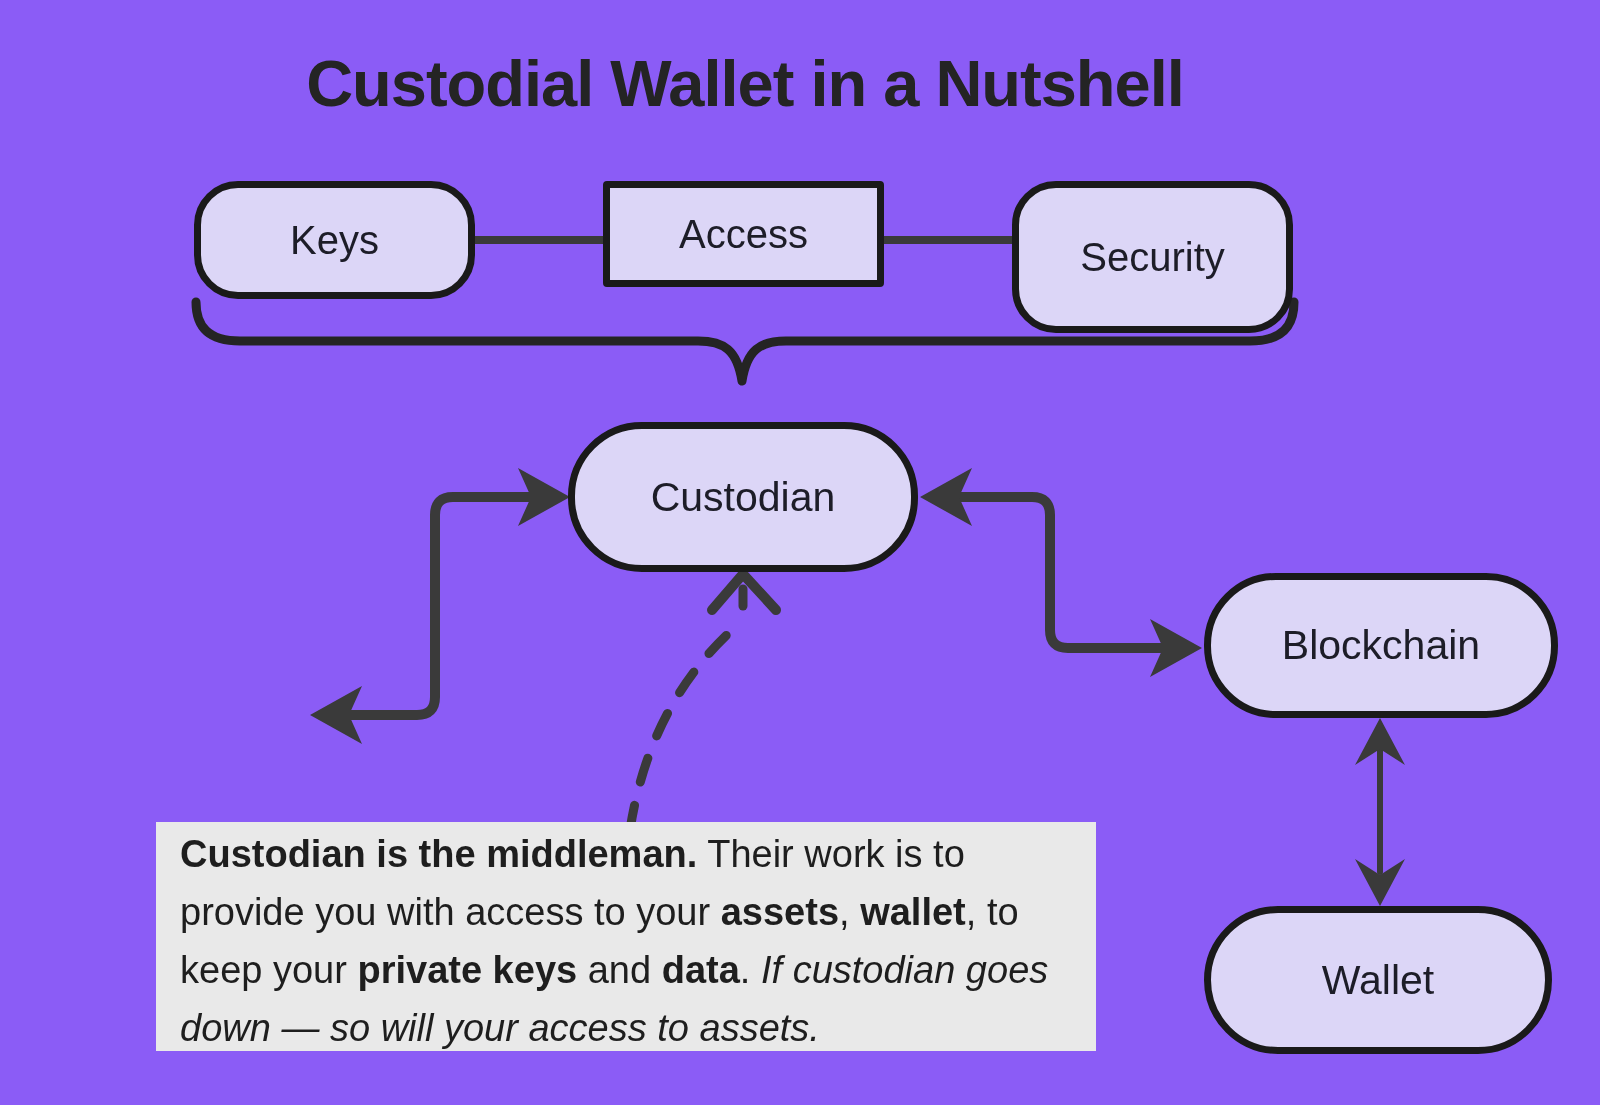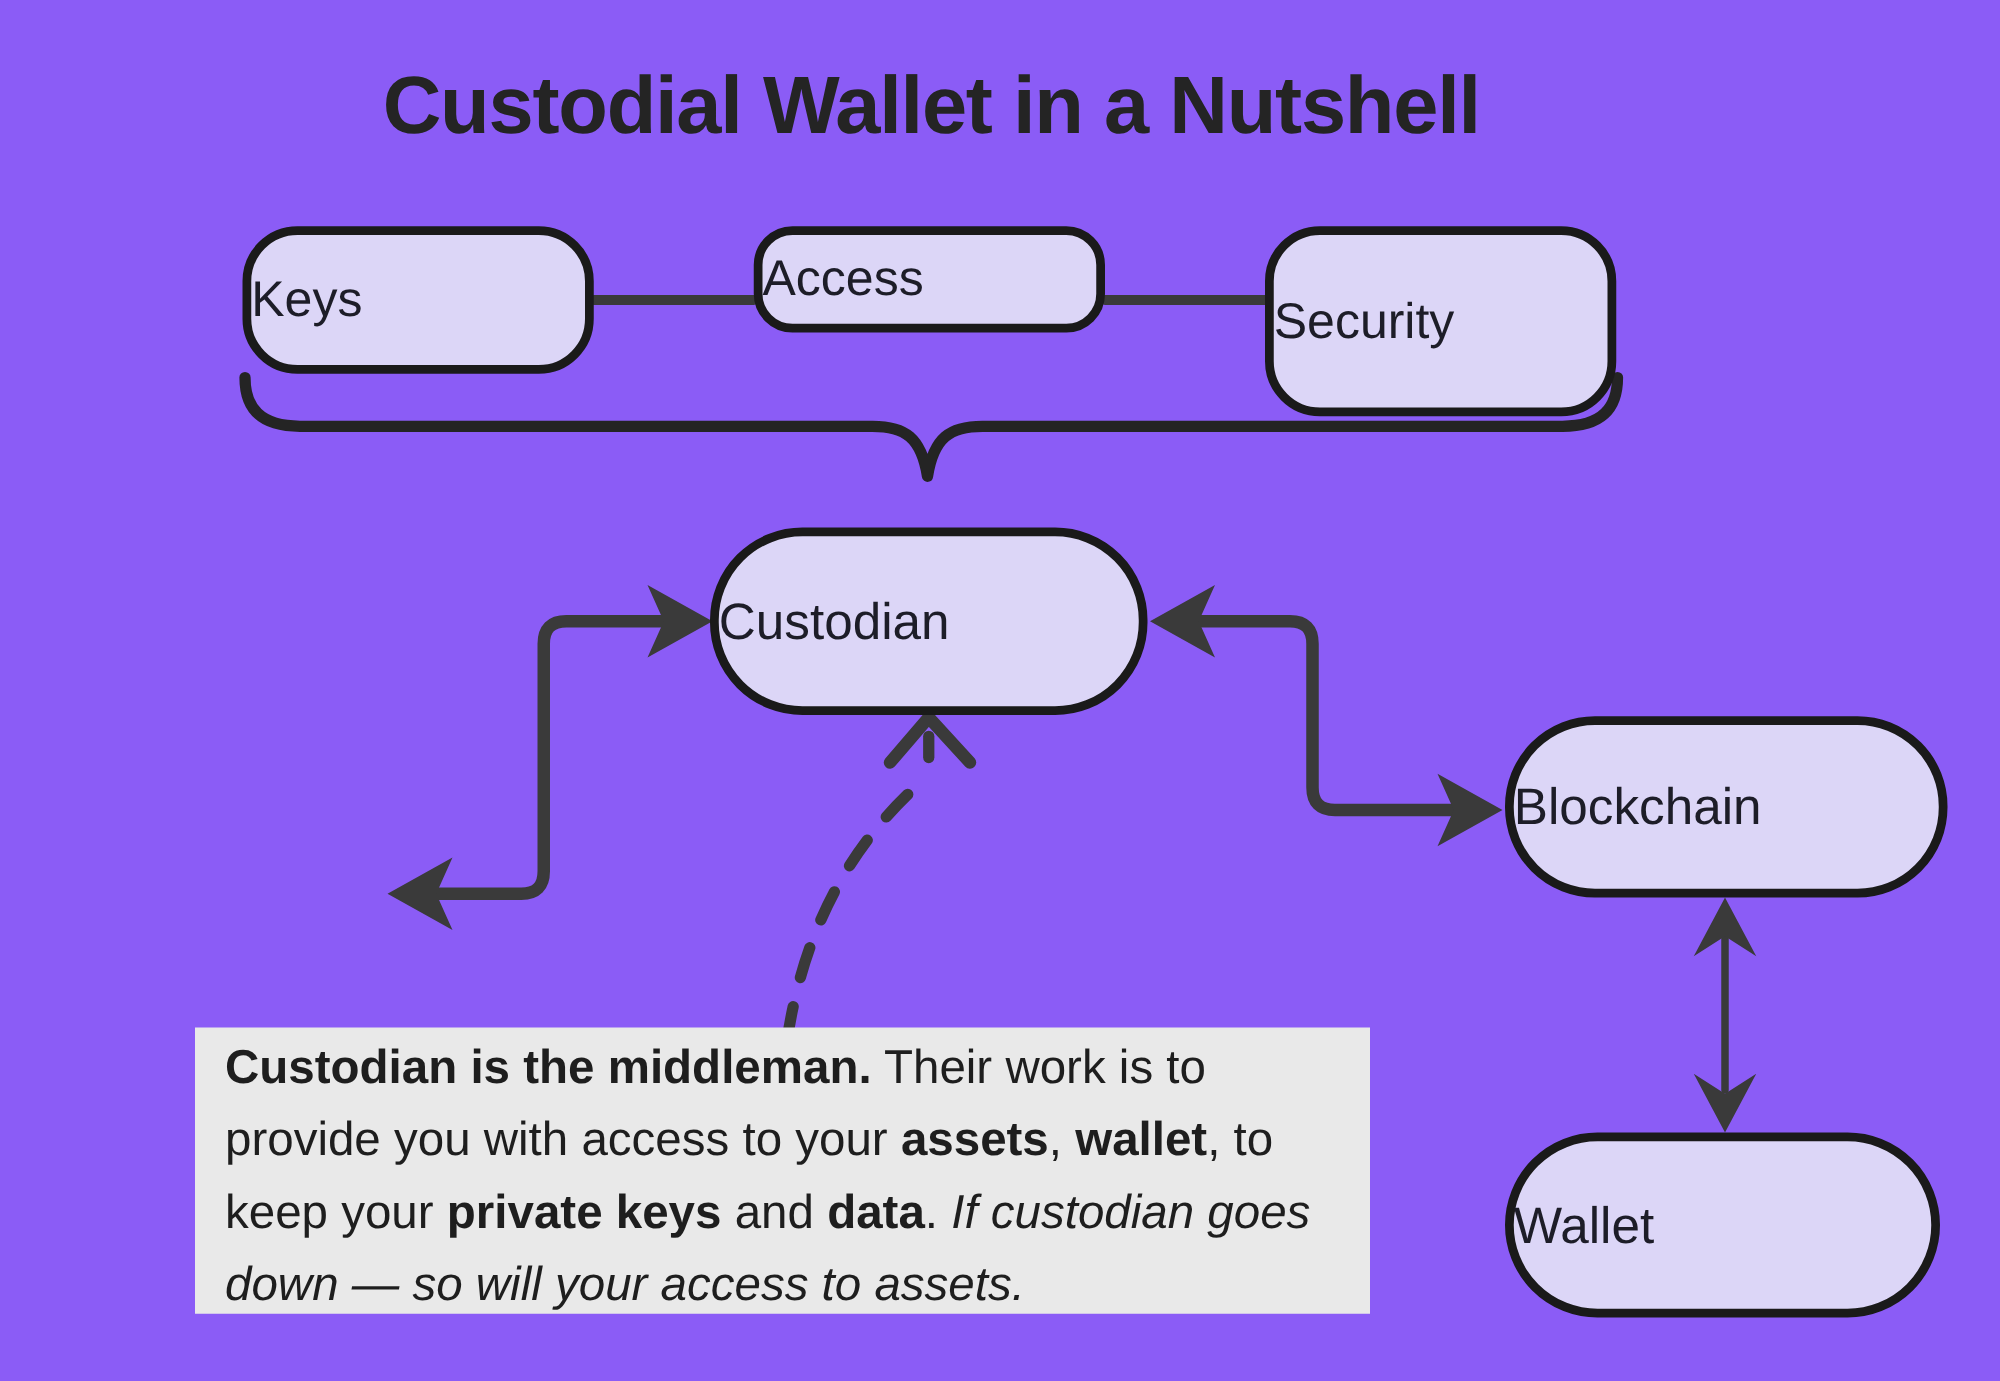--- a/index.html
+++ b/index.html
@@ -27,27 +27,27 @@
     white-space:nowrap;
     font-size:65px;
     font-weight:bold;
     letter-spacing:-1px;
     color:#242424;
   }
   .node{
     position:absolute;
     background:var(--node-fill);
     border:7px solid var(--node-border);
-    display:flex;align-items:center;
+    display:flex;align-items:center;justify-content:center;
     font-size:40px;
     color:#1d1d28;
     white-space:nowrap;
   }
   .node-keys     {left:194px; top:181px; width:281px; height:118px; border-radius:44px;}
-  .node-access   {left:603px; top:181px; width:281px; height:85px; border-radius:31px;}
+  .node-access   {left:603px; top:181px; width:281px; height:106px; border-radius:4px;}
   .node-security {left:1012px;top:181px; width:281px; height:152px; border-radius:44px;}
   .node-custodian{left:568px; top:422px; width:350px; height:150px; border-radius:74px; font-size:41px;}
   .node-you      {left:30px;  top:658px; width:277px; height:114px; border-radius:57px; font-size:41px;}
   .node-blockchain{left:1204px;top:573px;width:354px; height:145px; border-radius:72px; font-size:41px;}
   .node-wallet   {left:1204px;top:906px; width:348px; height:148px; border-radius:74px; font-size:41px;}
   .edges{position:absolute;left:0;top:0;width:1600px;height:1105px;}
   .edge-line{stroke:var(--edge);fill:none;stroke-linecap:round;}
   .edge-head{fill:var(--edge);stroke:none;}
   .brace{stroke:var(--brace);fill:none;stroke-width:9;stroke-linecap:round;stroke-linejoin:round;}
   .note{

